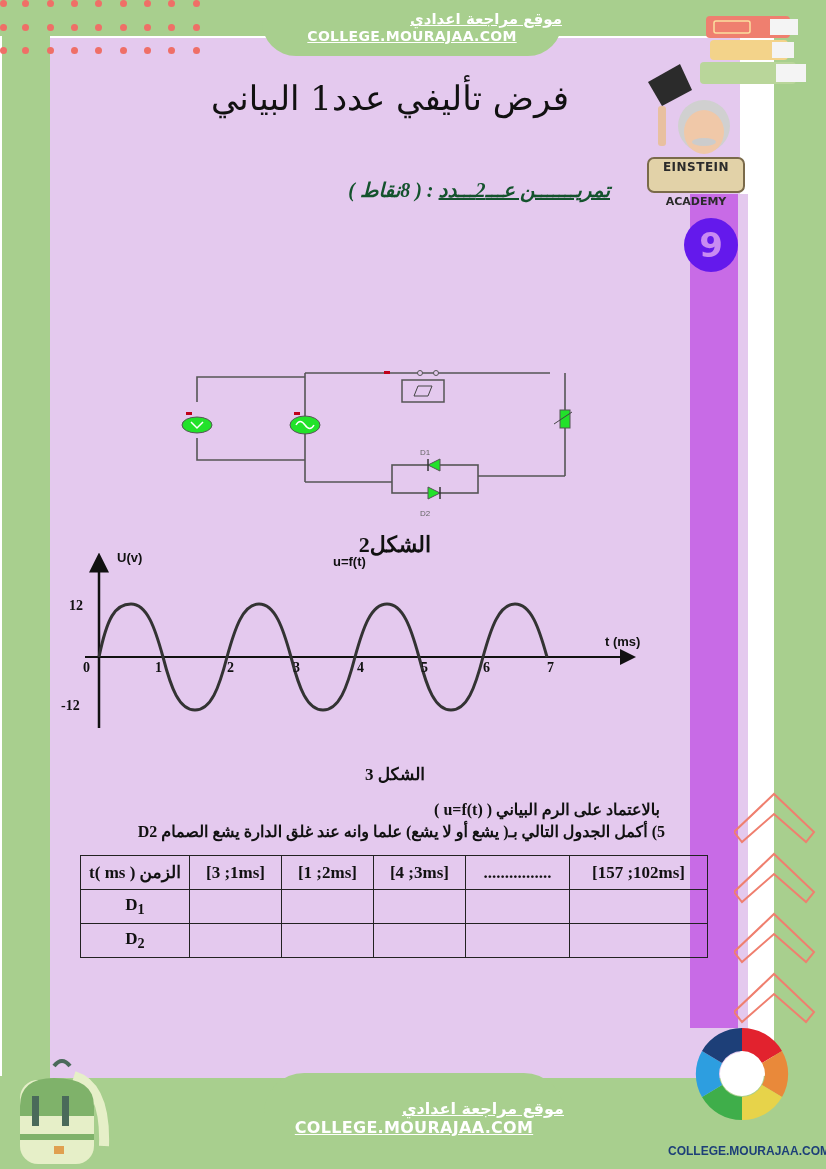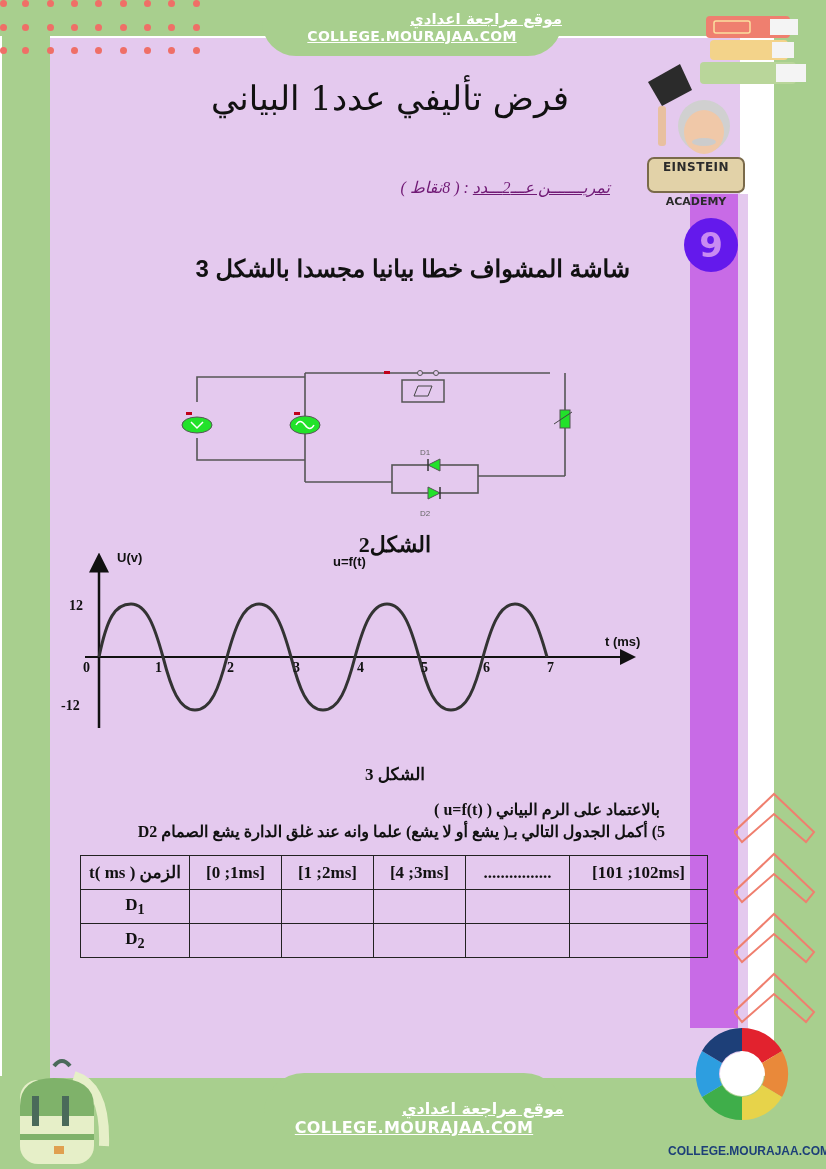--- a/index.html
+++ b/index.html
@@ -12,21 +12,21 @@
   .dots { left:0; top:0; width:210px; height:56px; }
   .dot { position:absolute; width:7px; height:7px; border-radius:50%; background:#ef6f67; }
   .header-pill { left:262px; top:-20px; width:300px; height:76px; background:#a8cf8e; border-radius:0 0 34px 34px; }
   .site-ar { color:#ffffff; font-size:15px; font-weight:bold; text-decoration:underline; direction:rtl; }
   .site-en { color:#ffffff; font-size:14px; font-weight:bold; text-align:center; text-decoration:underline; letter-spacing:0.3px; }
   .footer-pill { left:264px; top:1073px; width:300px; height:100px; background:#a8cf8e; border-radius:40px 40px 0 0; }
   .purple-bar { left:690px; top:194px; width:48px; height:834px; background:#c86be6; }
   .light-bar { left:738px; top:194px; width:10px; height:834px; background:#e4c9ee; }
   .page-num { left:684px; top:218px; width:54px; height:54px; border-radius:50%; background:#6419ec; color:#c98bf2; font-size:34px; font-weight:bold; text-align:center; line-height:54px; }
   .title { left:180px; top:78px; width:420px; text-align:center; direction:rtl; font-family:"DejaVu Serif", serif; font-size:34px; color:#111; }
-  .exercise { left:230px; top:178px; width:380px; direction:rtl; font-family:"Liberation Serif", serif; font-size:16px; font-weight:normal; font-style:italic; color:#701a75; }
+  .exercise { left:230px; top:178px; width:380px; direction:rtl; font-family:"Liberation Serif", serif; font-size:20px; font-weight:bold; font-style:italic; color:#14532d; }
   .exercise .u { text-decoration:underline; }
   .intro { left:80px; top:246px; width:550px; direction:rtl; font-family:"Liberation Sans", sans-serif; font-size:24px; font-weight:bold; line-height:46px; color:#111; }
   .caption { font-family:"Liberation Serif", serif; font-weight:bold; color:#111; text-align:center; direction:rtl; }
   .q { direction:rtl; font-family:"Liberation Serif", serif; font-weight:bold; font-size:16px; color:#111; }
   table.grid { border-collapse:collapse; font-family:"Liberation Serif", serif; font-weight:bold; font-size:17px; color:#111;margin-left:30px; }
   table.grid td { border:1.5px solid #222; height:33px; text-align:center; padding:0 4px; }
 </style>
 </head>
 <body>
 
@@ -99,21 +99,20 @@
 </div>
 
 <div class="abs title">فرض تأليفي عدد1 البياني</div>
 
 <div class="abs exercise">
   <span class="u">تمريـــــــن عـــ2ـــدد</span>
   <span>: ( 8نقاط )</span>
 </div>
 
 <div class="abs intro">
-  <div>شاشة المشواف خطا بيانيا مجسدا بالشكل 3</div>
 </div>
 
 <svg class="abs" style="left:170px;top:360px" width="420" height="160">
   <g stroke="#555" stroke-width="1.6" fill="none">
     <polyline points="27,42 27,17 135,17"></polyline>
     <polyline points="27,78 27,100 135,100"></polyline>
     <line x1="135" y1="13" x2="135" y2="122"></line>
     <line x1="135" y1="13" x2="380" y2="13"></line>
     <line x1="395" y1="13" x2="395" y2="116"></line>
     <polyline points="395,116 308,116"></polyline>
@@ -190,25 +189,25 @@
 
 <div class="abs caption" style="left:320px;top:764px;width:150px;font-size:17px">الشكل 3</div>
 
 <div class="abs q" style="left:150px;top:800px;width:510px;text-align:right">بالاعتماد على الرم البياني ( u=f(t) )</div>
 <div class="abs q" style="left:100px;top:822px;width:565px;text-align:right">5) أكمل الجدول التالي بـ( يشع أو لا يشع) علما وانه عند غلق الدارة يشع الصمام D2</div>
 
 <table class="abs grid" style="left:50px;top:855px;width:628px">
   <tbody>
       <tr>
     <td style="width:100px">t( ms ) الزمن</td>
-    <td>[0 ;1ms]</td>
+    <td>[3 ;1ms]</td>
     <td>[1 ;2ms]</td>
     <td>[4 ;3ms]</td>
     <td>................</td>
-    <td>[101 ;102ms]</td>
+    <td>[157 ;102ms]</td>
   </tr>
   <tr>
     <td>D<sub>1</sub></td>
     <td></td>
     <td></td>
     <td></td>
     <td></td>
     <td></td>
   </tr>
   <tr>

